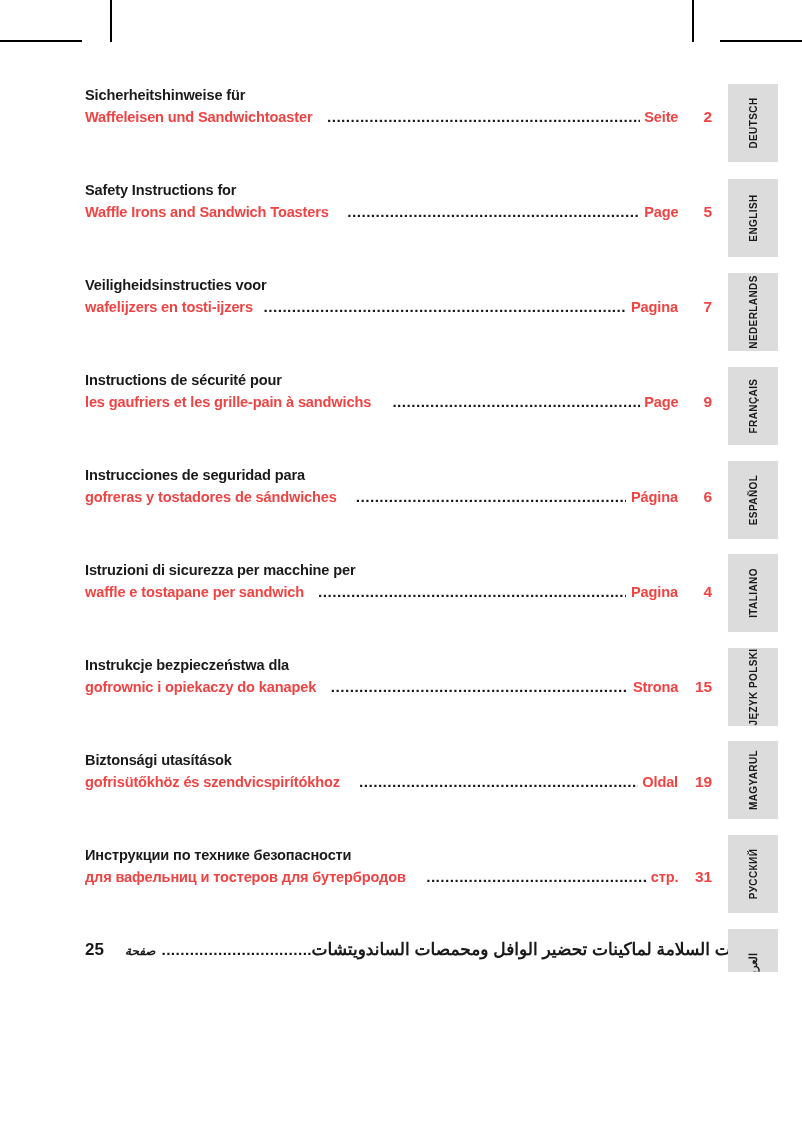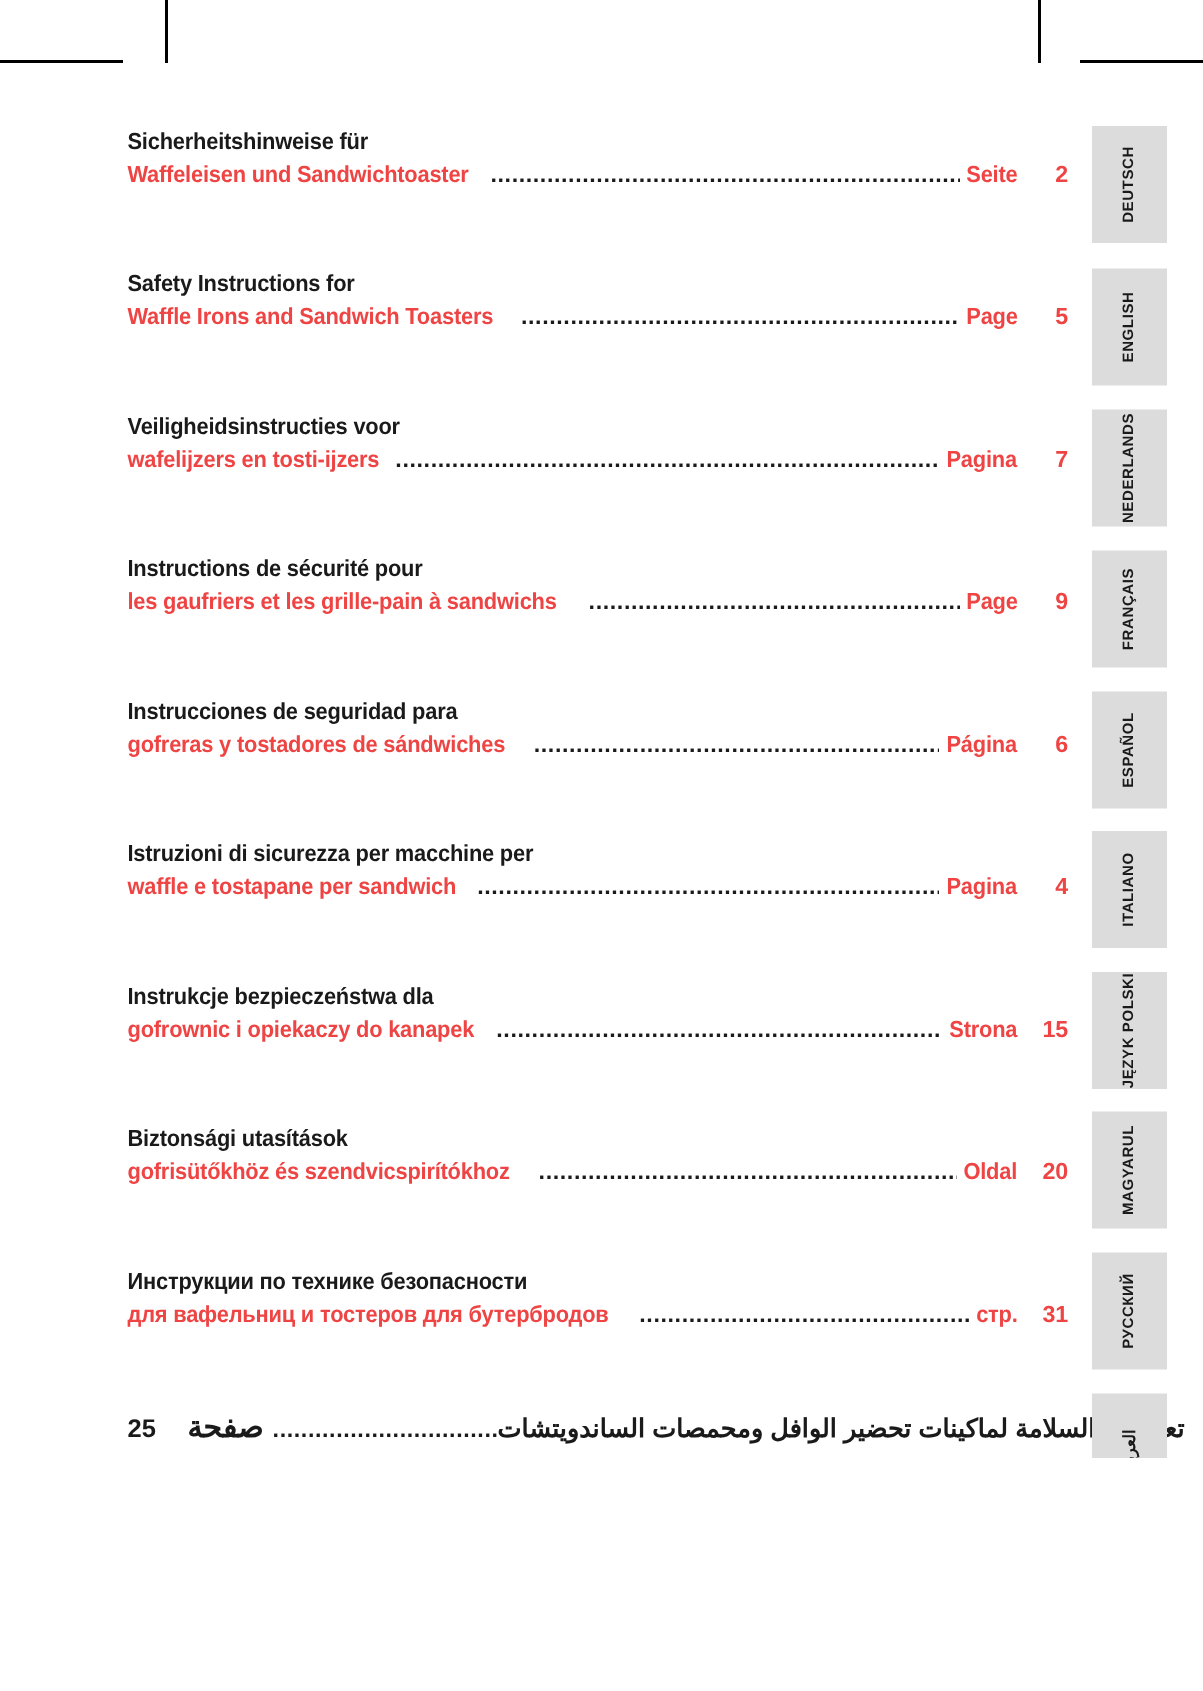--- a/index.html
+++ b/index.html
@@ -121,23 +121,24 @@
   }
   .ar-num {
     flex: 0 0 auto;
     width: 30px;
     text-align: left;
     font-size: 17px;
   }
   .ar-pageword {
     flex: 0 0 auto;
     direction: rtl;
-    font-size: 20px;
+    font-size: 12px;
     padding: 0 6px 0 10px;
     font-weight: bold;
+    font-style: italic;
   }
   .ar-dots {
     flex: 0 0 auto;
     width: 150px;
     overflow: hidden;
     white-space: nowrap;
     letter-spacing: 0.4px;
   }
   .ar-dots::after {
     content: "...........................................";
@@ -304,21 +305,21 @@
       </div>
     </div>
 
     <div class="entry">
       <div class="entry-text">
         <div class="line1">Biztonsági utasítások</div>
         <div class="line2">
           <span class="l2-title">gofrisütőkhöz és szendvicspirítókhoz</span>
           <span class="dots"></span>
           <span class="l2-pageword">Oldal</span>
-          <span class="l2-pagenum">20</span>
+          <span class="l2-pagenum">19</span>
         </div>
       </div>
     </div>
 
     <div class="entry">
       <div class="entry-text">
         <div class="line1">Инструкции по технике безопасности</div>
         <div class="line2 nogap">
           <span class="l2-title">для вафельниц и тостеров для бутербродов</span>
           <span class="dots"></span>

